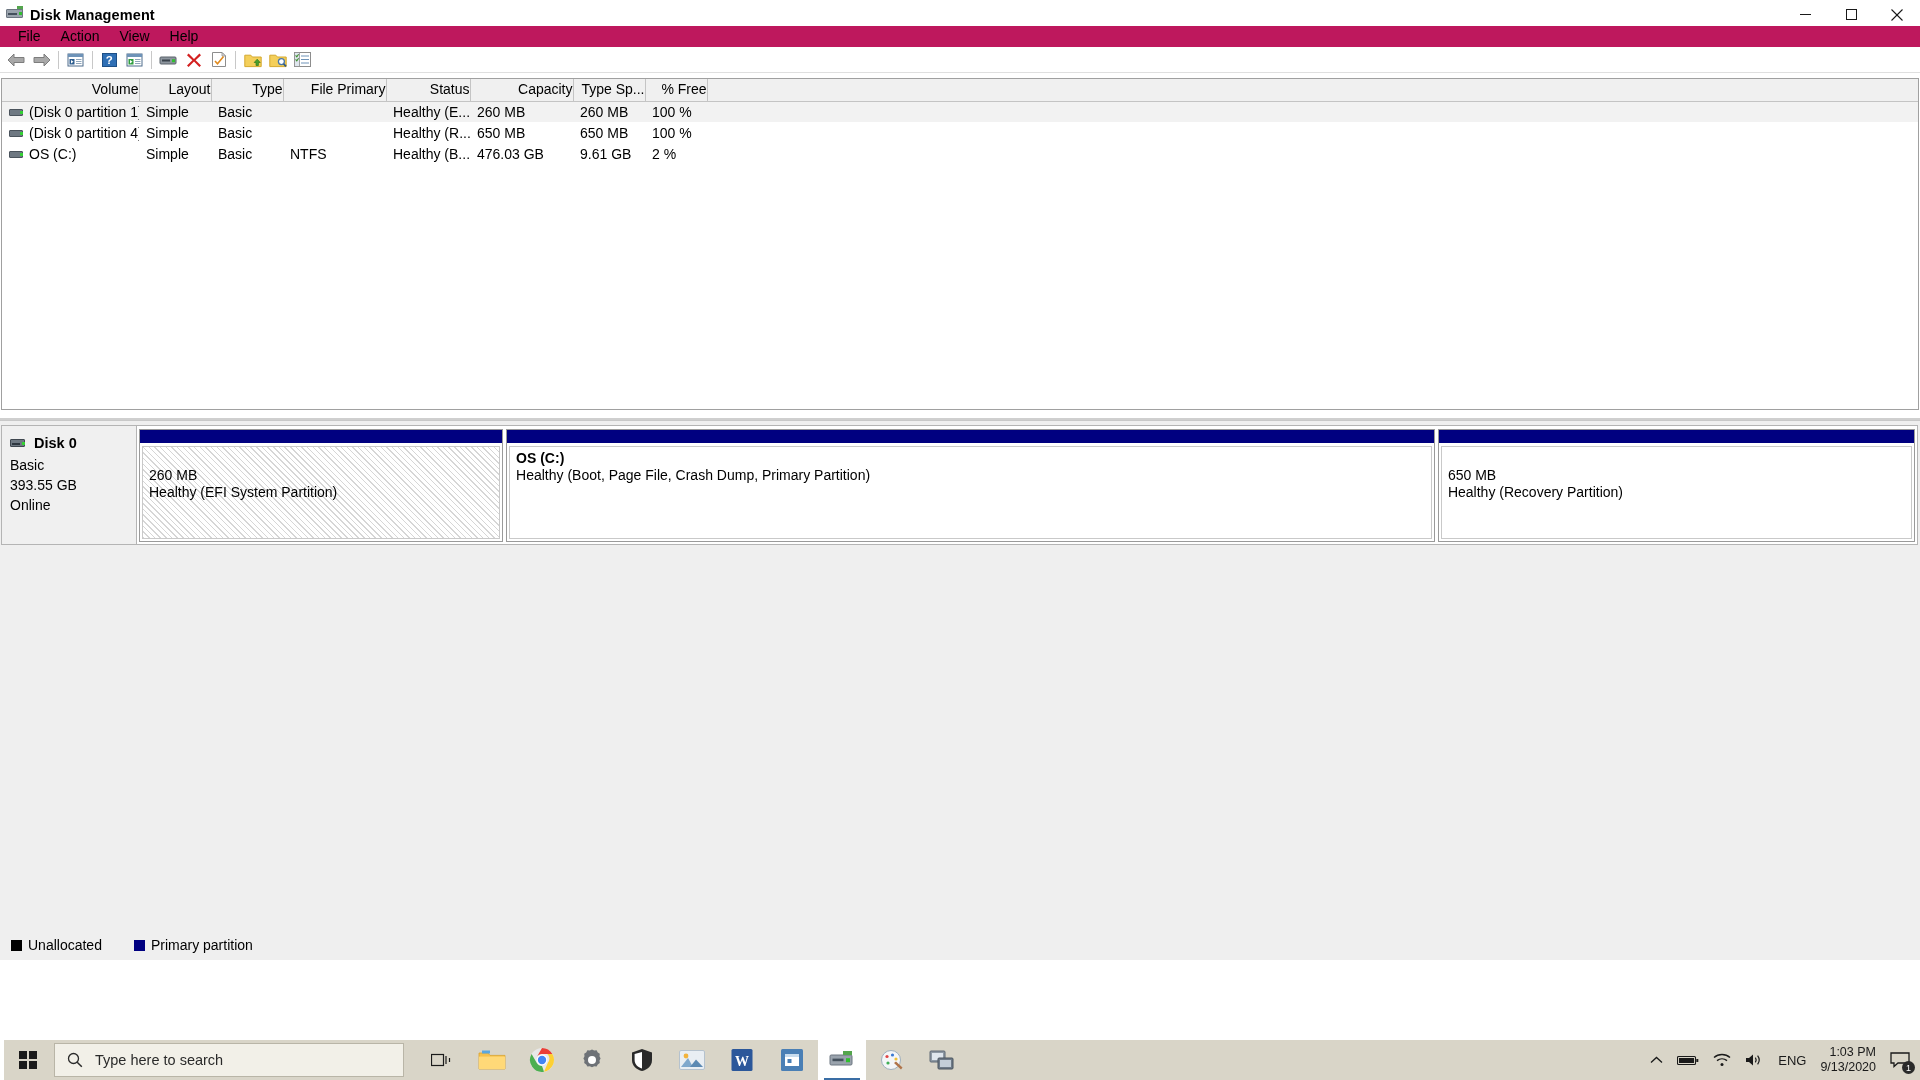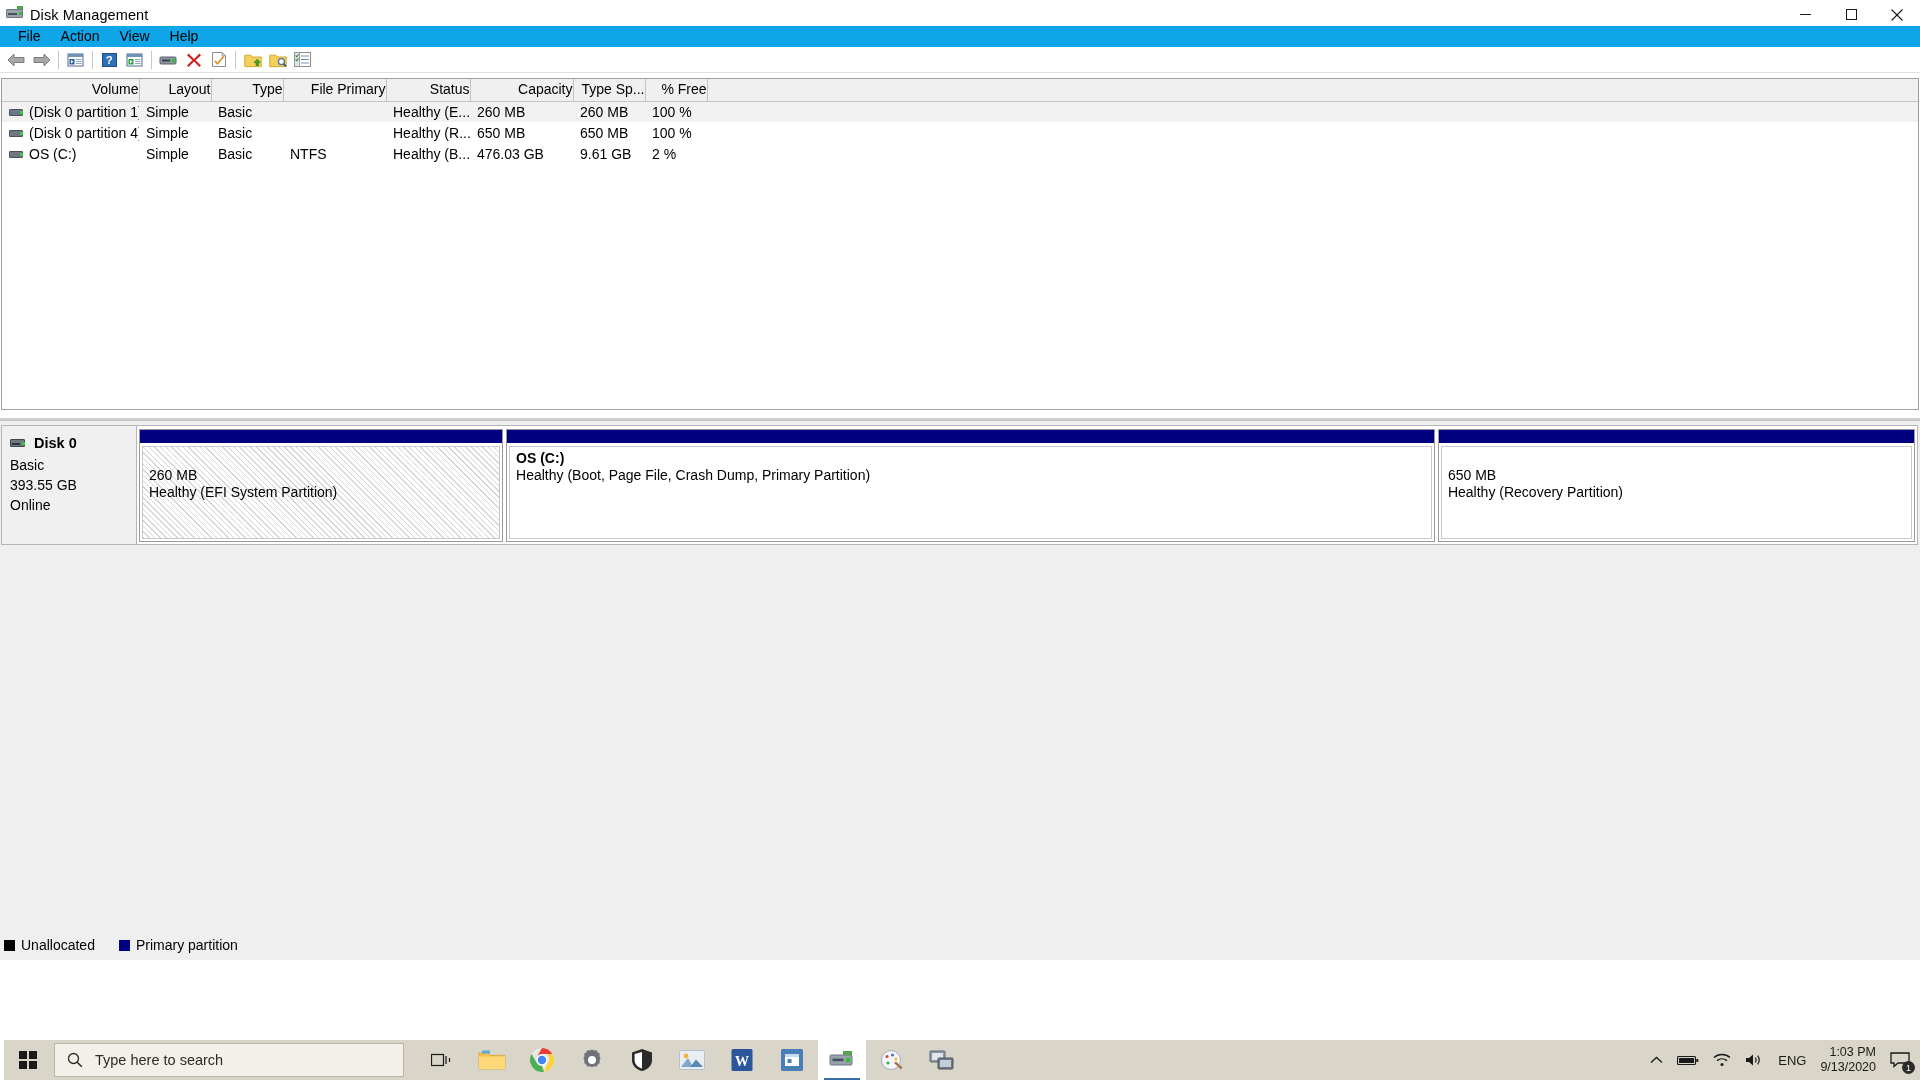--- a/index.html
+++ b/index.html
@@ -36,35 +36,35 @@
   }
   .title-icon .drv-led {
     position: absolute; left: 13px; top: 6px; width: 3px; height: 3px;
     background: #2fbf2f;
   }
   .title-icon .drv-tab {
     position: absolute; left: 11px; top: 0px; width: 6px; height: 4px;
     background: #54a64d;
   }
   .title-text {
-    font-size: 14.5px; color: #000000; letter-spacing: 0.1px;
+    font-size: 14.5px; color: #000000; letter-spacing: 0.1px; font-weight: bold;
   }
   .win-buttons {
     position: absolute; right: 0; top: 0; height: 29px; display: flex;
   }
   .win-btn {
     width: 46px; height: 29px;
     display: flex; align-items: center; justify-content: center;
   }
   .win-btn svg { display: block; }
 
   
   .menubar {
     position: absolute; left: 0; top: 26px; width: 1920px; height: 21px;
-    background: #0ea5e9;
+    background: #be185d;
     display: flex; align-items: center; padding-left: 8px;
   }
   .menu-item {
     font-size: 14px; color: #000; padding: 2px 10px 3px 10px;
   }
 
   
   .toolbar {
     position: absolute; left: 0; top: 47px; width: 1920px; height: 26px;
     background: #ffffff;
@@ -201,21 +201,21 @@
     background-color: #ffffff;
     background-image: repeating-linear-gradient(
       45deg, #d6d6d6 0px, #d6d6d6 1px, #ffffff 1px, #ffffff 4px);
   }
   .part .ptitle { font-weight: bold; }
   .part .pline { white-space: nowrap; }
 
   
   .legend {
     position: absolute; left: 0; bottom: 0; width: 1920px; height: 30px;
-    display: flex; align-items: center; padding-left: 4px; gap: 4px;
+    display: flex; align-items: center; padding-left: 11px; gap: 12px;
     font-size: 14px; color: #000;
     background: #efefef;
     margin-top: 14px;
   }
   .legend .lg {
     display: flex; align-items: center; margin-right: 20px;
   }
   .legend .sw {
     width: 11px; height: 11px; margin-right: 6px; flex: none;
   }

